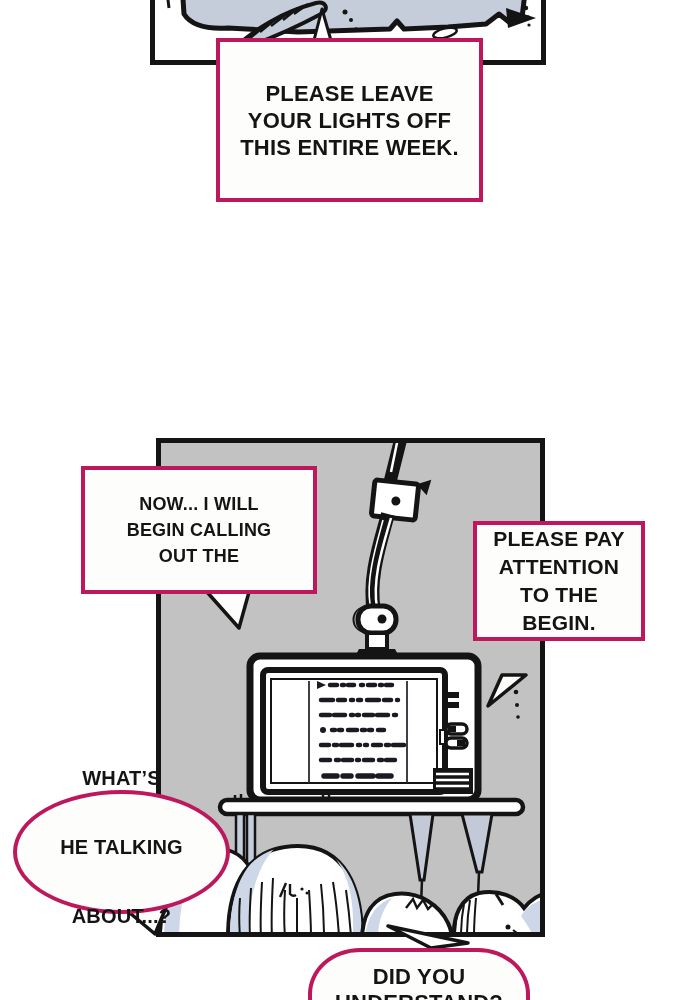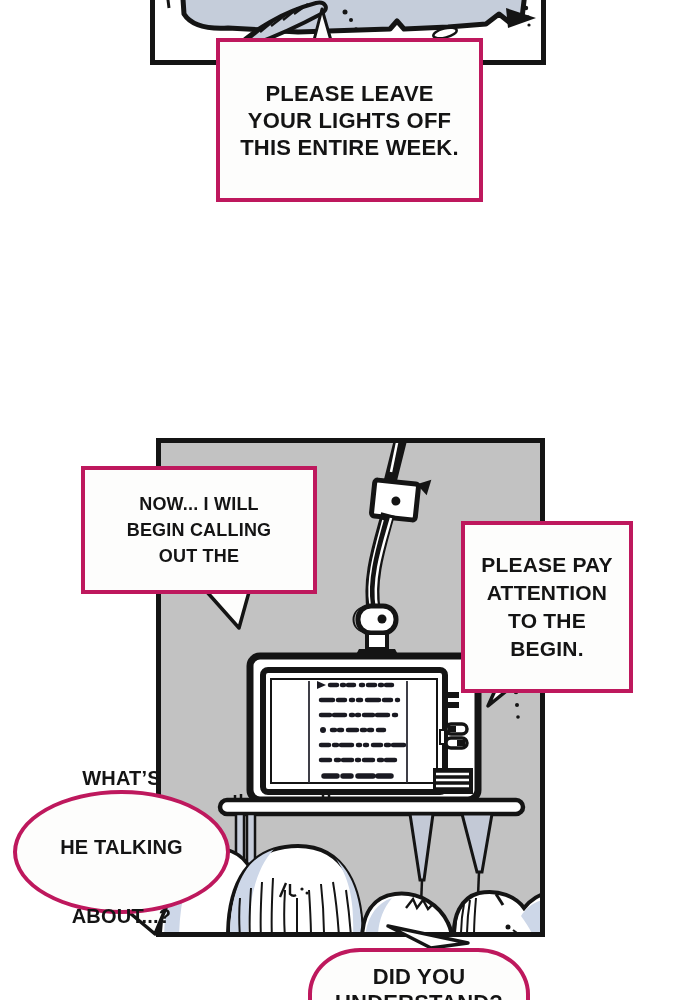--- a/index.html
+++ b/index.html
@@ -9,21 +9,21 @@
   .panel svg{position:absolute;left:-5px;top:-5px;display:block;}
   .panel-top{left:150px;top:-8px;width:396px;height:73px;background:#ffffff;z-index:1;}
   .panel-mid{left:156px;top:438px;width:389px;height:499px;background:#c2c2c2;z-index:1;}
   .tail{position:absolute;z-index:2;}
   .bubble{position:absolute;box-sizing:border-box;background:#fdfdfc;border:4px solid #be185d;
           z-index:3;display:flex;flex-direction:column;align-items:center;justify-content:center;
           text-align:center;color:#141414;font-weight:700;letter-spacing:.2px;}
   .bubble span{display:block;white-space:nowrap;}
   .b-lights{left:216px;top:38px;width:267px;height:164px;font-size:22px;line-height:27px;}
   .b-addresses{left:45px;top:466px;width:236px;height:128px;font-size:18px;line-height:26px;margin-left:36px;}
-  .b-attention{left:461px;top:521px;width:172px;height:172px;font-size:21px;line-height:28px;}
+  .b-attention{left:473px;top:521px;width:172px;height:120px;font-size:21px;line-height:28px;}
   .b-whats{left:13px;top:790px;width:217px;height:124px;border-radius:50%;
            font-size:20px;line-height:25px;padding-bottom:10px;z-index:5;gap:44px;}
   .b-understand{left:308px;top:948px;width:222px;height:70px;
                 border-radius:52px 52px 0 0 / 46px 46px 0 0;
                 justify-content:flex-start;padding-top:12px;font-size:22px;line-height:26px;z-index:5;}
   .t-whats,.t-understand{z-index:4;}
 </style>
 </head>
 <body>
 

